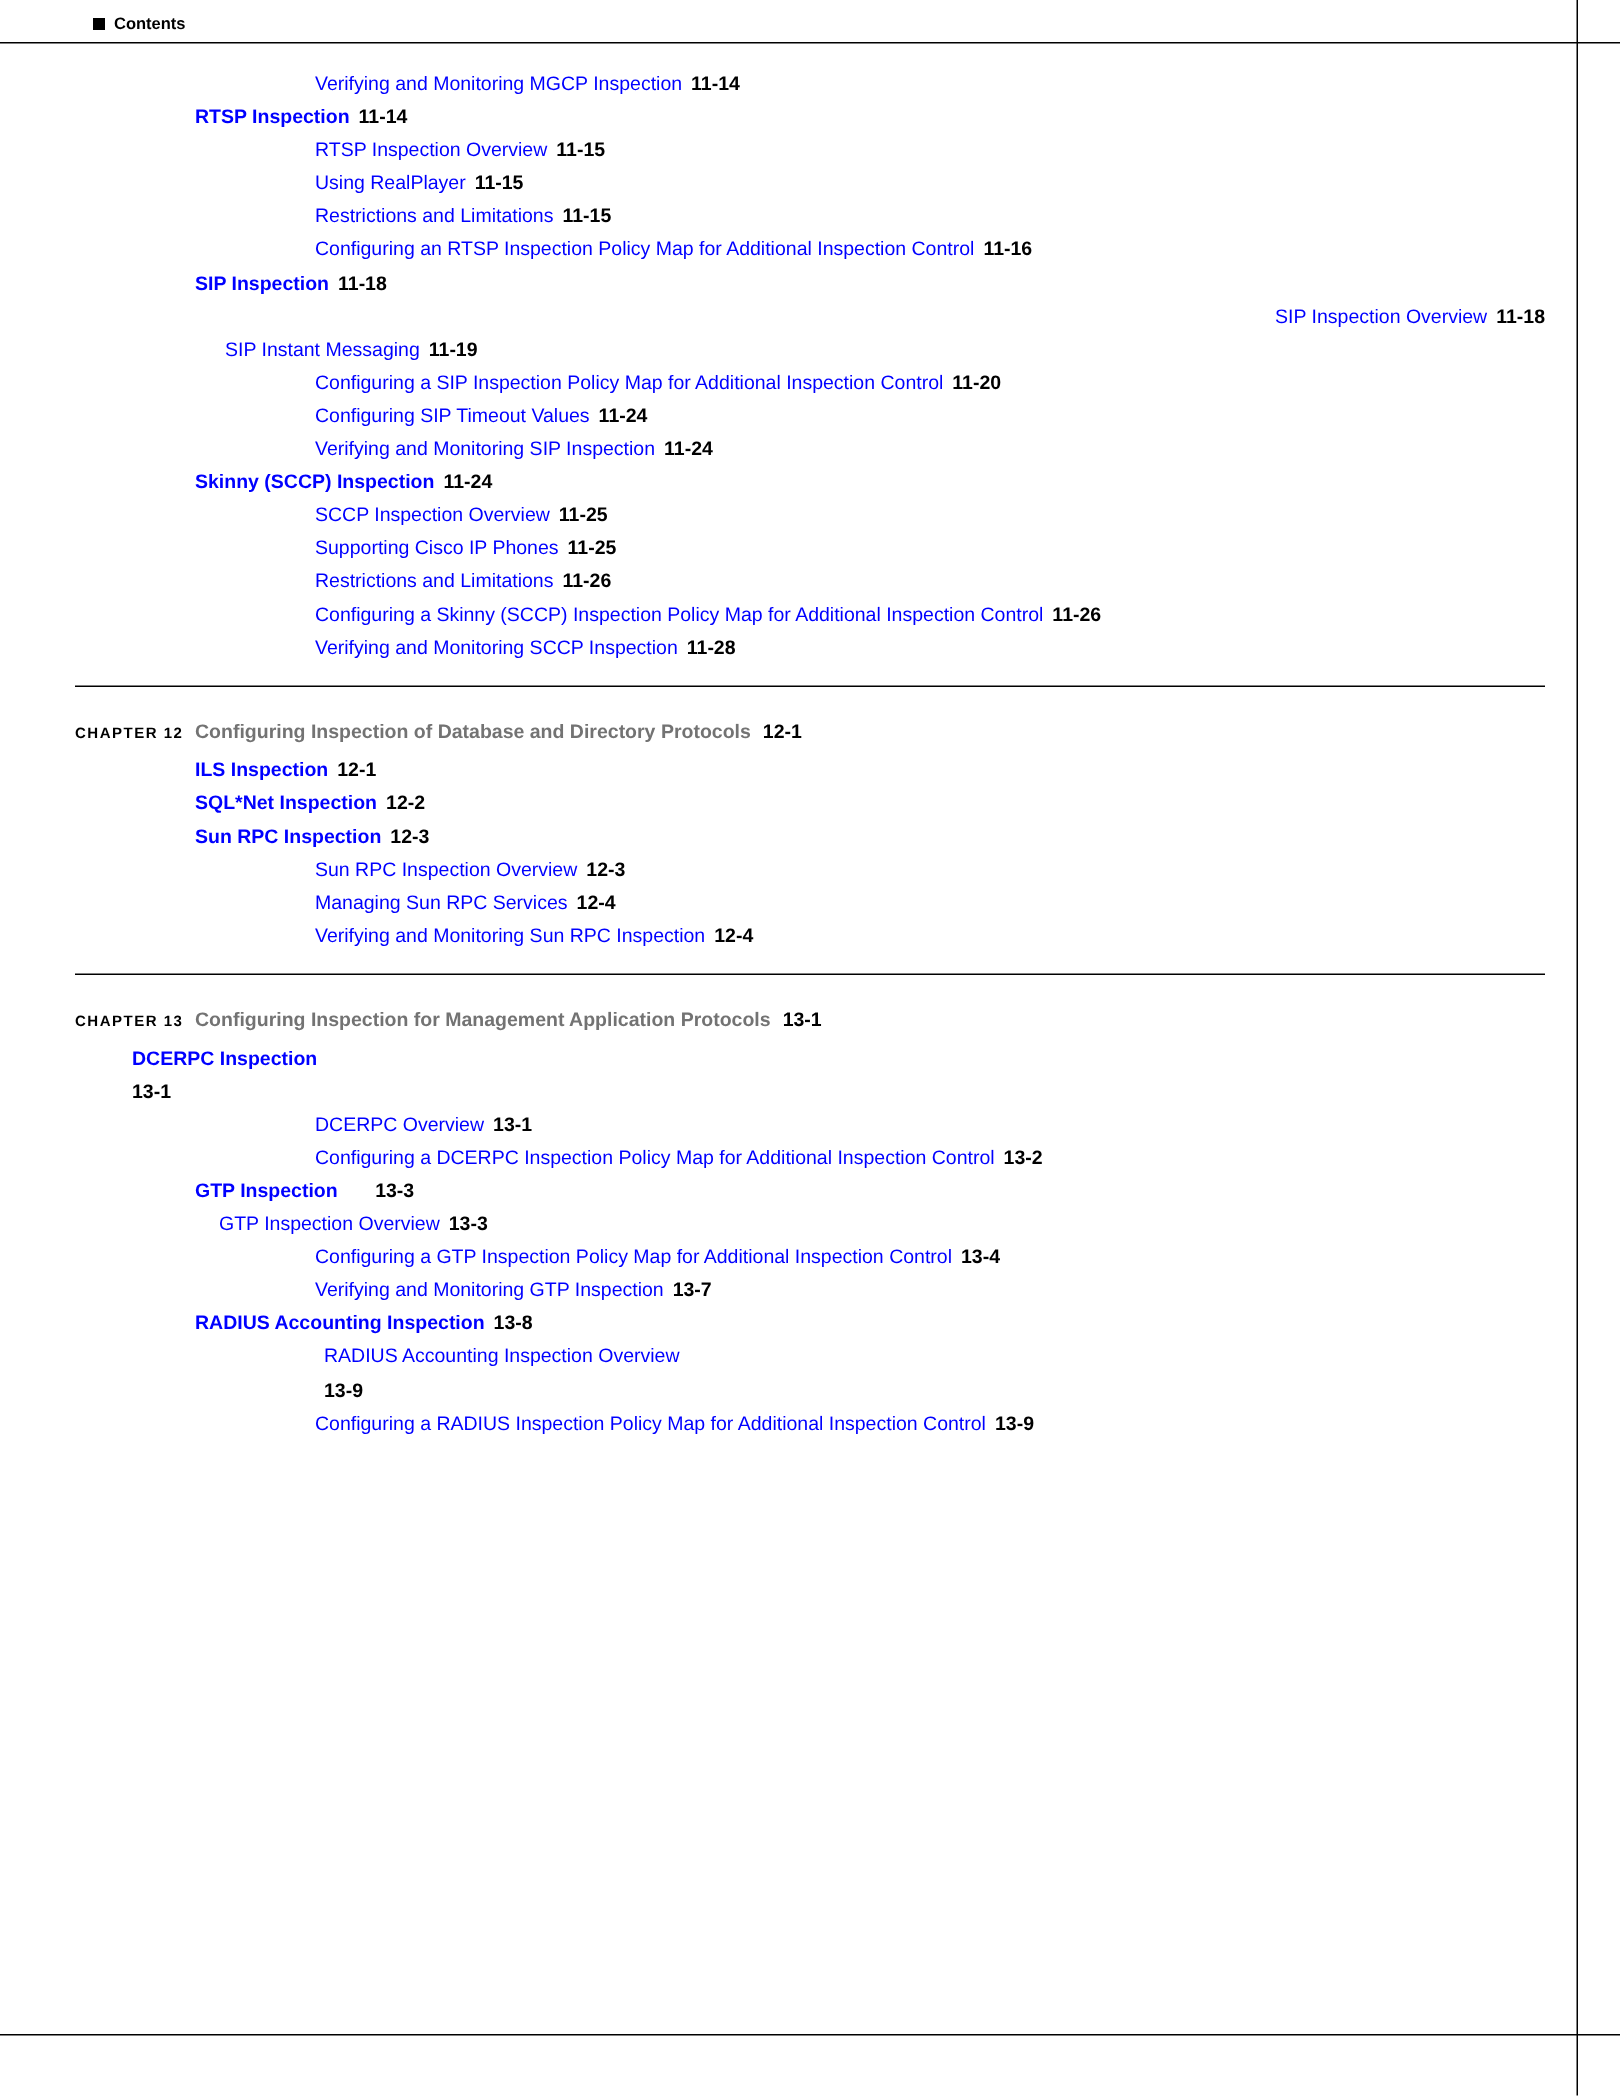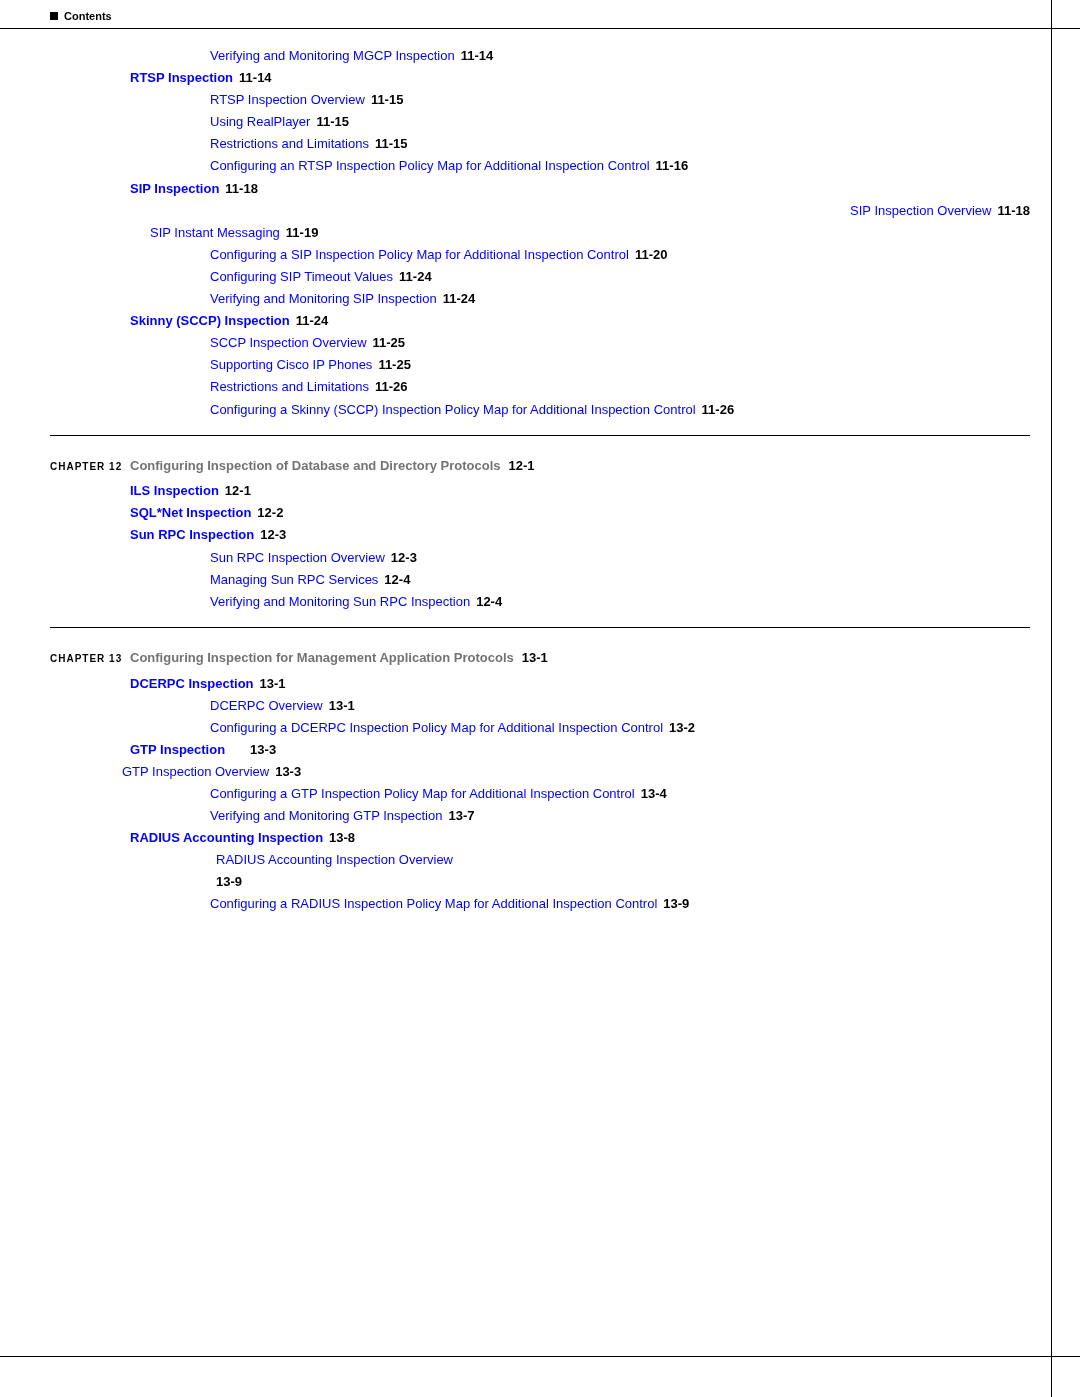--- a/index.html
+++ b/index.html
@@ -48,21 +48,21 @@
       left: 0;
       right: 0;
       height: 1px;
       background: #000;
     }
 
     
     .header {
       position: absolute;
       top: 10px;
-      left: 50px;
+      left: 62px;
       font-size: 11px;
       font-weight: bold;
       color: #000;
       display: flex;
       align-items: center;
       gap: 6px;
     }
     .header-square {
       width: 8px;
       height: 8px;
@@ -251,20 +251,24 @@
           <span class="title">Supporting Cisco IP Phones</span>
           <span class="page-num">11-25</span>
         </div>
         <div class="toc-entry" style="margin-left: 160px;">
           <span class="title">Restrictions and Limitations</span>
           <span class="page-num">11-26</span>
         </div>
         <div class="toc-entry" style="margin-left: 160px;">
           <span class="title">Configuring a Skinny (SCCP) Inspection Policy Map for Additional Inspection Control</span>
           <span class="page-num">11-26</span>
+        </div>
+        <div class="toc-entry" style="margin-left: 160px;">
+          <span class="title">Verifying and Monitoring SCCP Inspection</span>
+          <span class="page-num">11-28</span>
         </div>
       </div>
 
     <div id="chapters-container">
         <div class="chapter-line"></div>
         <div class="chapter-entry">
           <span class="chapter-label">CHAPTER 12</span>
           <span class="chapter-title">Configuring Inspection of Database and Directory Protocols</span>
           <span class="chapter-page">12-1</span>
         </div>
@@ -291,37 +295,37 @@
         <div class="toc-entry" style="margin-left: 160px;">
           <span class="title">Verifying and Monitoring Sun RPC Inspection</span>
           <span class="page-num">12-4</span>
         </div>
         <div class="chapter-line"></div>
         <div class="chapter-entry">
           <span class="chapter-label">CHAPTER 13</span>
           <span class="chapter-title">Configuring Inspection for Management Application Protocols</span>
           <span class="chapter-page">13-1</span>
         </div>
-        <div class="toc-entry" style="margin-left: 80px;">
+        <div class="toc-entry" style="margin-left: 32px; flex-direction: column;">
           <span class="title" style="font-weight: bold;">DCERPC Inspection</span>
           <span class="page-num">13-1</span>
         </div>
         <div class="toc-entry" style="margin-left: 160px;">
           <span class="title">DCERPC Overview</span>
           <span class="page-num">13-1</span>
         </div>
         <div class="toc-entry" style="margin-left: 160px;">
           <span class="title">Configuring a DCERPC Inspection Policy Map for Additional Inspection Control</span>
           <span class="page-num">13-2</span>
         </div>
         <div class="toc-entry" style="margin-left: 80px; gap: 19px;">
           <span class="title" style="font-weight: bold;">GTP Inspection</span>
           <span class="page-num">13-3</span>
         </div>
-        <div class="toc-entry" style="margin-left: 72px;">
+        <div class="toc-entry" style="margin-left: 96px;">
           <span class="title">GTP Inspection Overview</span>
           <span class="page-num">13-3</span>
         </div>
         <div class="toc-entry" style="margin-left: 160px;">
           <span class="title">Configuring a GTP Inspection Policy Map for Additional Inspection Control</span>
           <span class="page-num">13-4</span>
         </div>
         <div class="toc-entry" style="margin-left: 160px;">
           <span class="title">Verifying and Monitoring GTP Inspection</span>
           <span class="page-num">13-7</span>

